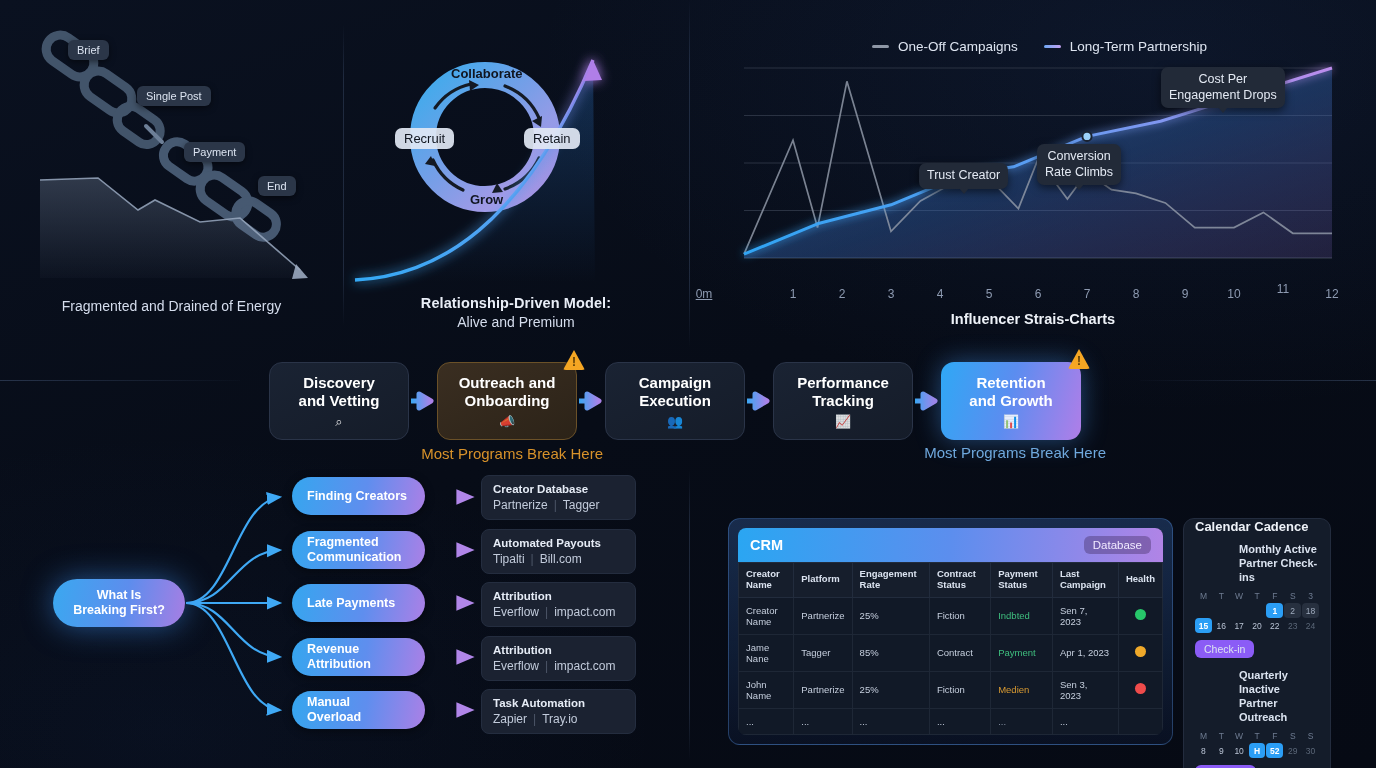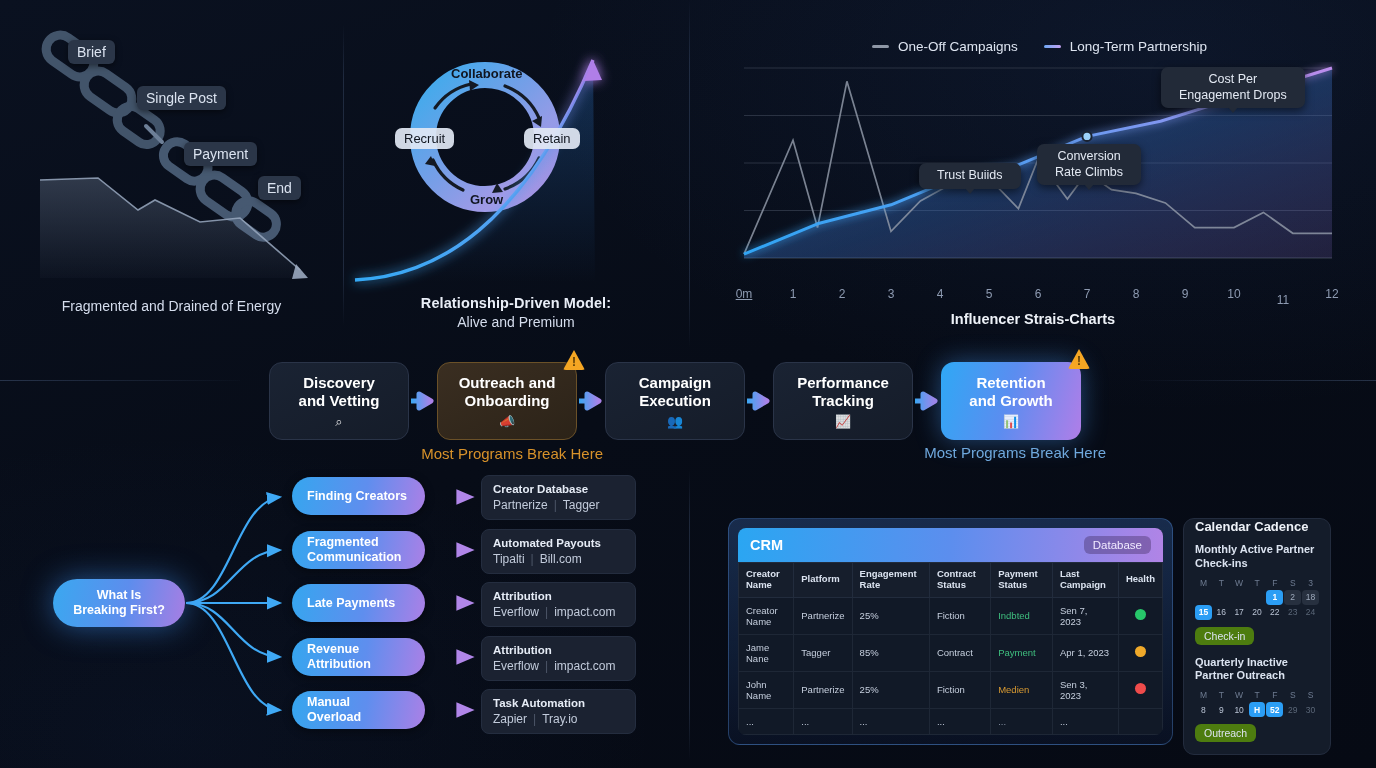--- a/index.html
+++ b/index.html
@@ -22,38 +22,38 @@
   .hdiv.right { background:linear-gradient(270deg,rgba(120,150,200,0.28),rgba(120,150,200,0.02)); }
 
   
   .caption { position:absolute; text-align:center; width:100%; }
   .caption .t1 { font-size:14.5px; font-weight:bold; color:#e9eef7; letter-spacing:.1px; }
   .caption .t2 { font-size:14px; color:#d5dded; margin-top:3px; }
 
   
   .chip {
     position:absolute; background:#2b3648; color:#dbe3f0;
-    font-size:14px; padding:4px 9px; border-radius:6px;
+    font-size:11px; padding:4px 9px; border-radius:6px;
     box-shadow:0 2px 6px rgba(0,0,0,.5); white-space:nowrap;
   }
 
   
   .cyc-label {
     position:absolute; font-size:13px; color:#10151f; font-weight:500;
     background:rgba(226,232,244,0.92); padding:3px 9px; border-radius:7px; white-space:nowrap;
   }
   .cyc-label.plain { background:transparent; color:#101520; padding:0; font-weight:600;}
 
   
   .legend { position:absolute; display:flex; gap:26px; align-items:center; }
   .legend .item { display:flex; align-items:center; gap:9px; font-size:13.5px; color:#dde4f0; }
   .legend .swatch { width:17px; height:3px; border-radius:2px; display:inline-block; }
   .annot {
     position:absolute; background:#222a38; color:#e3e9f3; font-size:12.5px;
-    padding:5px 18px; border-radius:7px; text-align:center; line-height:1.25;
+    padding:5px 8px; border-radius:7px; text-align:center; line-height:1.25;
     box-shadow:0 3px 9px rgba(0,0,0,.55); white-space:nowrap;
   }
   .annot::after{ content:""; position:absolute; left:50%; bottom:-5px; transform:translateX(-50%);
     border-left:5px solid transparent; border-right:5px solid transparent; border-top:6px solid #222a38; }
   .xtick { position:absolute; font-size:12px; color:#8e9bb2; transform:translateX(-50%); }
   .chart-title { position:absolute; width:100%; text-align:center; font-size:14.5px; font-weight:bold; color:#eef2f8; }
 
   
   .pipe { position:absolute; display:flex; align-items:center; }
   .stage {
@@ -129,29 +129,29 @@
     font-size:9.5px; color:#c6cfde; padding:7px 7px; border:1px solid #1e2736; background:#111927;
   }
   .dot { width:11px; height:11px; border-radius:50%; display:inline-block; }
 
   
   .cal {
     position:absolute; width:148px; border-radius:11px;
     background:#141c2a; border:1px solid #232c3e; padding:0 11px 12px;
   }
   .cal h3 { font-size:13px; color:#eef2f8; font-weight:bold; margin-bottom:9px; }
-  .cal .sect-t { font-size:11px; color:#dbe3f0; font-weight:bold; line-height:1.25; margin-bottom:5px; }
+  .cal .sect-t { font-size:11px; color:#dbe3f0; font-weight:bold; line-height:1.25; margin-bottom:5px;margin-left:44px; }
   .cal .grid { display:grid; grid-template-columns:repeat(7,1fr); gap:1px; }
   .cal .dow { font-size:8.5px; color:#6f7c92; text-align:center; padding:2px 0; }
   .cal .day { font-size:8.5px; color:#b9c3d4; text-align:center; padding:2.5px 0; border-radius:4px; }
   .cal .day.mute { color:#5b6778; }
   .cal .day.sel { background:#2b9ef5; color:#fff; font-weight:bold; }
   .cal .day.soft { background:#27303f; color:#9eaabc; }
   .cal .tag { display:inline-block; margin-top:7px; font-size:10.5px; color:#dce4f1;
-              background:#4d7c0f; padding:3px 9px; border-radius:6px; }
+              background:#8b5cf6; padding:3px 9px; border-radius:6px; }
   .cal .gap { height:11px; }
 </style>
 </head>
 <body>
 
 <div id="stage">
 
   <div class="vdiv" style="left:343px; top:24px; height:302px;"></div>
   <div class="vdiv" style="left:689px; top:0px; height:348px;"></div>
   <div class="hdiv" style="left:0; top:380px; width:240px;"></div>
@@ -283,44 +283,44 @@
         <polygon points="44.0,192.2 117.5,161.8 191.0,142.8 264.5,112.4 313.5,104.8 387.0,74.4 460.5,59.2 534.0,36.4 583.0,21.2 632.0,6.0 632,196 44,196" fill="url(#ltFill)"></polygon>
         <polyline points="44.0,192.2 93.0,78.2 117.5,165.6 146.9,19.3 191.0,169.4 220.4,139.0 254.7,120.0 289.0,116.2 318.4,146.6 338.0,97.2 367.4,137.1 387.0,110.5 411.5,127.6 436.0,131.4 465.4,140.9 494.8,165.6 534.0,165.6 563.4,150.4 592.8,171.3 632.0,171.3" fill="none" stroke="#8e97a6" stroke-width="1.7" opacity="0.85"></polyline>
         <polyline points="44.0,192.2 117.5,161.8 191.0,142.8 264.5,112.4 313.5,104.8 387.0,74.4 460.5,59.2 534.0,36.4 583.0,21.2 632.0,6.0" fill="none" stroke="url(#ltStroke)" stroke-width="3" stroke-linejoin="round" filter="url(#glowL)"></polyline>
         <circle cx="264.5" cy="112.4" r="4.6" fill="#9cd2fb" stroke="#1b2433" stroke-width="2"></circle>
         <circle cx="387" cy="74.39999999999999" r="4.6" fill="#9cd2fb" stroke="#1b2433" stroke-width="2"></circle>
         <circle cx="534" cy="36.400000000000006" r="4.6" fill="#9cd2fb" stroke="#1b2433" stroke-width="2"></circle>
       </g>
   </svg>
 
   <div class="annot" style="left:919px; top:163px;">
-      <div>Trust Buiids</div>
+      <div>Trust Creator</div>
     </div>
   <div class="annot" style="left:1037px; top:112px;margin-top:32px;">
       <div>Conversion</div>
       <div>Rate Climbs</div>
     </div>
   <div class="annot" style="left:1161px; top:67px;">
       <div>Cost Per</div>
       <div>Engagement Drops</div>
     </div>
 
   <div id="xticks">
-      <div class="xtick" style="left: 744px; top: 287px; text-decoration: underline;">0m</div>
+      <div class="xtick" style="left: 704px; top: 287px; text-decoration: underline;">0m</div>
       <div class="xtick" style="left: 793px; top: 287px;">1</div>
       <div class="xtick" style="left: 842px; top: 287px;">2</div>
       <div class="xtick" style="left: 891px; top: 287px;">3</div>
       <div class="xtick" style="left: 940px; top: 287px;">4</div>
       <div class="xtick" style="left: 989px; top: 287px;">5</div>
       <div class="xtick" style="left: 1038px; top: 287px;">6</div>
       <div class="xtick" style="left: 1087px; top: 287px;">7</div>
       <div class="xtick" style="left: 1136px; top: 287px;">8</div>
       <div class="xtick" style="left: 1185px; top: 287px;">9</div>
       <div class="xtick" style="left: 1234px; top: 287px;">10</div>
-      <div class="xtick" style="left: 1283px; top: 293px;">11</div>
+      <div class="xtick" style="left: 1283px; top: 282px;">11</div>
       <div class="xtick" style="left: 1332px; top: 287px;">12</div>
     </div>
   <div class="chart-title" style="left:690px; top:311px; width:686px;">Influencer Strais-Charts</div>
 
   <div class="pipe" id="pipeline" style="left:269px; top:362px;">
       <div class="stage dark">
         <div class="lbl">
           <div>Discovery</div>
           <div>and Vetting</div>
         </div>

